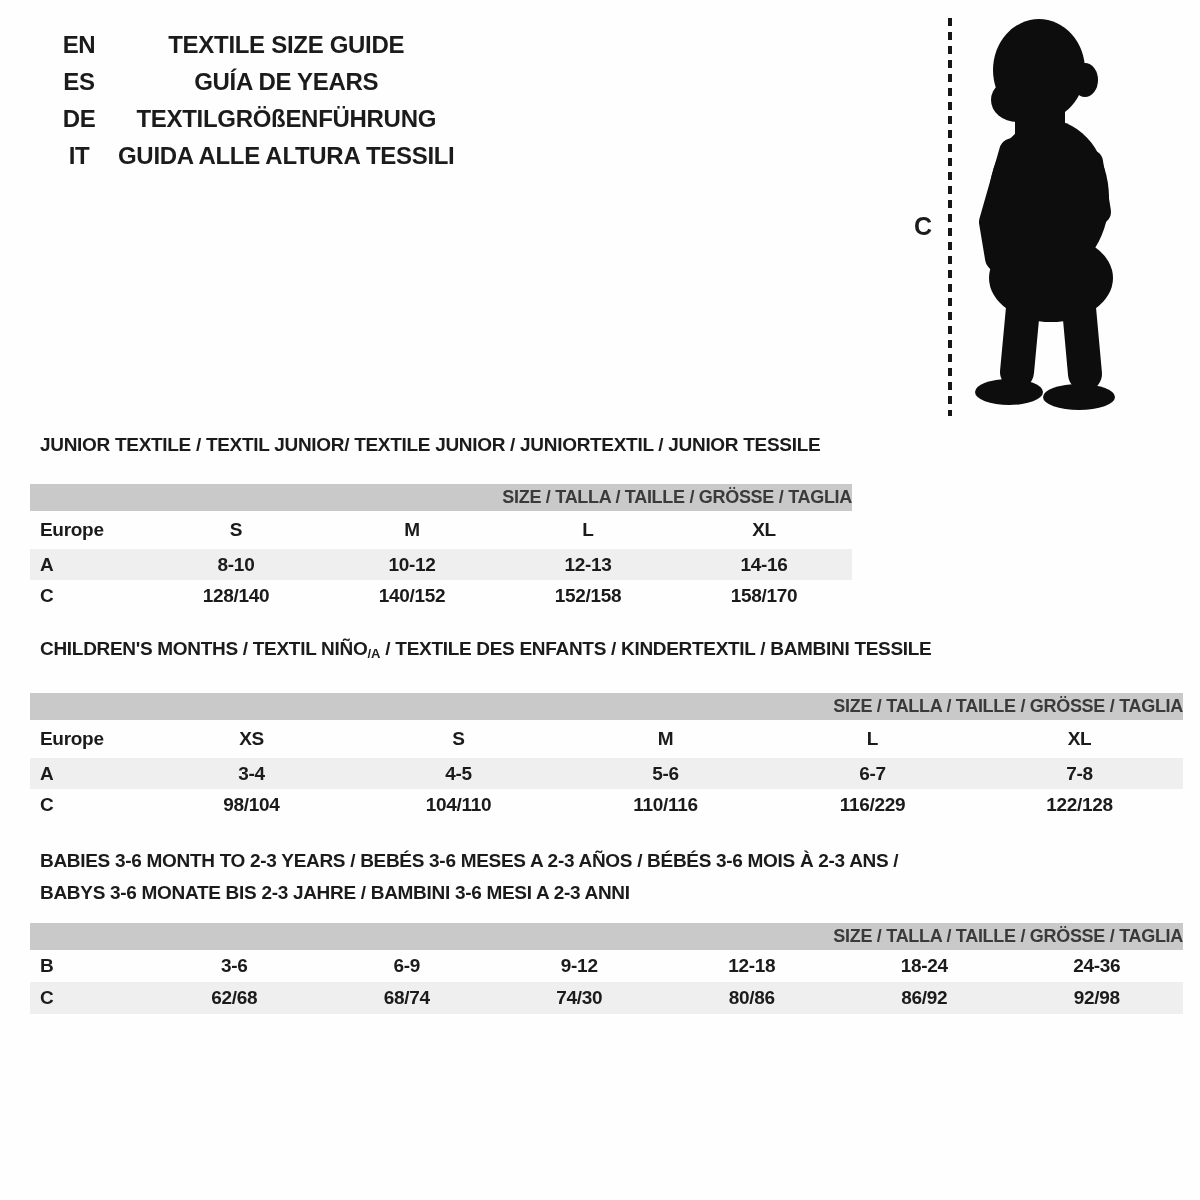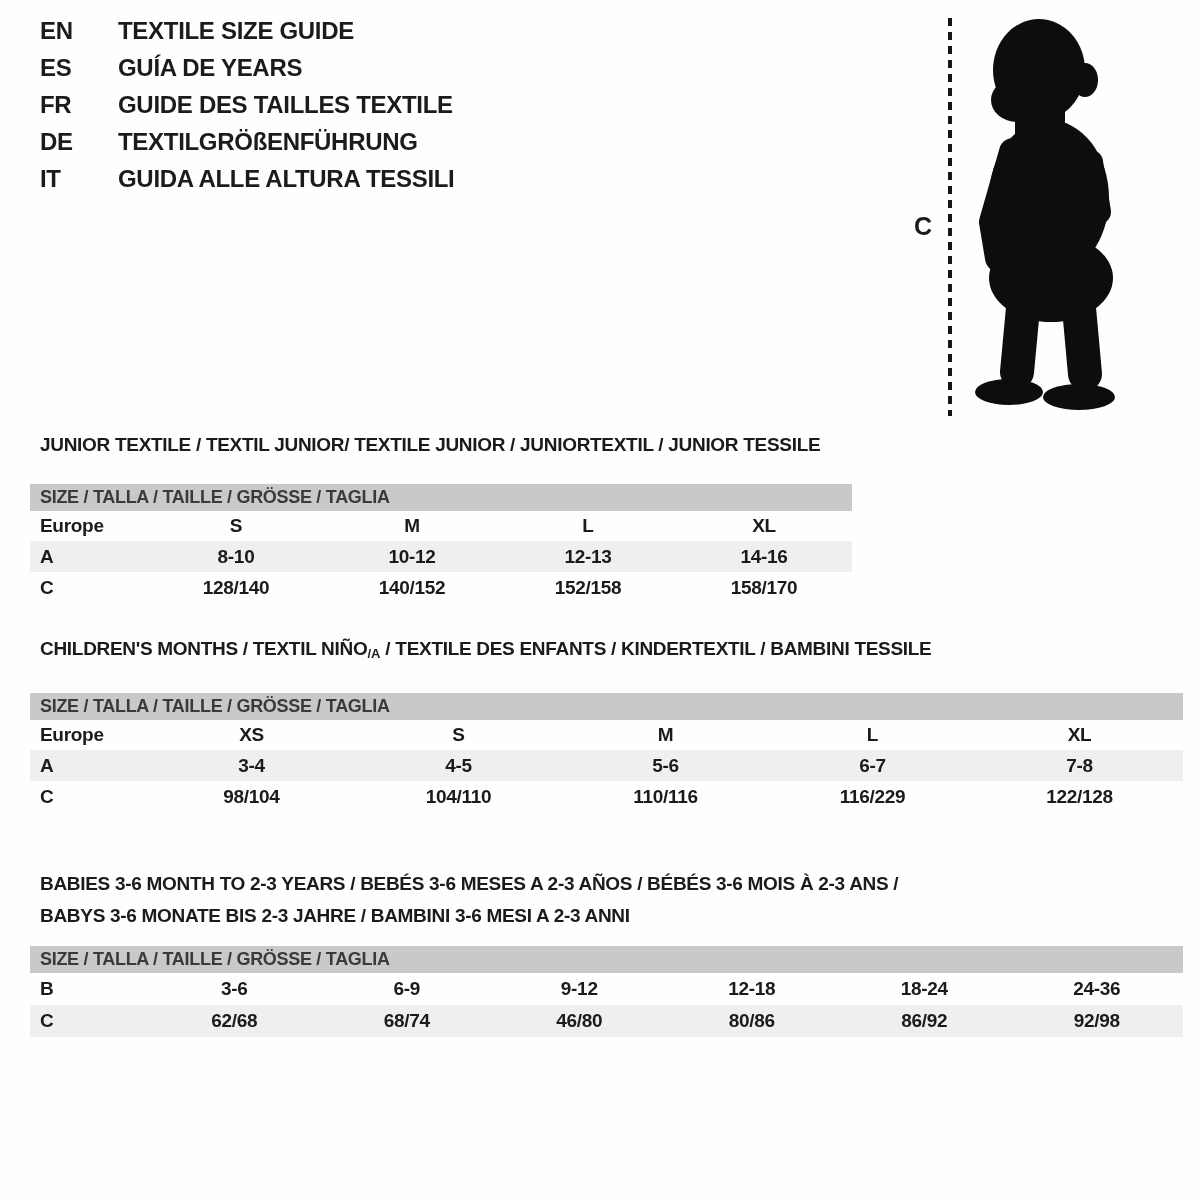--- a/index.html
+++ b/index.html
@@ -3,42 +3,42 @@
 <meta charset="utf-8">
 <style>
   html,body{margin:0;padding:0;background:#fff;}
   .page{
     position:relative;width:1200px;height:1200px;background:#fefefe;
     font-family:"Liberation Sans","DejaVu Sans",sans-serif;
     font-weight:700;color:#1b1b1b;overflow:hidden;
     letter-spacing:-0.3px;
   }
   
-  .lang-list{position:absolute;left:40px;top:12px;}
+  .lang-list{position:absolute;left:40px;top:26px;text-align:center;}
   .lang-row{display:grid;grid-template-columns:78px auto;line-height:37px;font-size:24px;}
   
   .figure{position:absolute;left:898px;top:14px;width:260px;height:406px;}
   .dash-line{
     position:absolute;left:50px;top:4px;height:398px;width:4px;
     background:repeating-linear-gradient(to bottom,#161616 0 8px,transparent 8px 14px);
   }
   .measure-label{position:absolute;left:16px;top:198px;font-size:25px;}
   .silhouette{position:absolute;left:68px;top:2px;width:172px;height:400px;}
   
   .section{position:absolute;left:30px;}
   .sec-title{margin:0 0 0 10px;font-size:19px;line-height:22px;white-space:nowrap;}
   .sec-title .title-sub{font-size:13px;vertical-align:-3px;letter-spacing:0;}
   .babies-title .t-line{font-size:19px;line-height:32px;white-space:nowrap;margin-left:10px;}
   .band{
     margin-top:28px;height:27px;line-height:27px;background:#c9c9c9;color:#3a3a3a;
-    font-size:18px;padding-left:10px;box-sizing:border-box;
+    font-size:18px;padding-left:10px;box-sizing:border-box;text-align:right;
   }
   .babies .band{margin-top:14px;}
   .trow{display:grid;align-items:center;height:31px;font-size:19px;}
-  .trow.sizes{height:30px;}
+  .trow.sizes{height:38px;}
   .junior .trow{grid-template-columns:118px repeat(4,1fr);width:822px;}
   .junior{width:822px;}
   .children{width:1153px;}
   .babies{width:1153px;}
   .children .trow{grid-template-columns:118px repeat(5,1fr);}
   .babies .trow{grid-template-columns:118px repeat(6,1fr);height:32px;}
   .trow .cell{text-align:center;}
   .trow .label{text-align:left;padding-left:10px;}
   .shade{background:#efefef;}
   
@@ -51,24 +51,20 @@
 <div class="page">
 
   <div class="lang-list">
     <div class="lang-row">
       <span>EN</span>
       <span>TEXTILE SIZE GUIDE</span>
     </div>
     <div class="lang-row">
       <span>ES</span>
       <span>GUÍA DE YEARS</span>
-    </div>
-    <div class="lang-row">
-      <span>FR</span>
-      <span>GUIDE DES TAILLES TEXTILE</span>
     </div>
     <div class="lang-row">
       <span>DE</span>
       <span>TEXTILGRÖßENFÜHRUNG</span>
     </div>
     <div class="lang-row">
       <span>IT</span>
       <span>GUIDA ALLE ALTURA TESSILI</span>
     </div>
   </div>
@@ -142,40 +138,40 @@
     <div class="trow">
       <span class="cell label">C</span>
       <span class="cell">98/104</span>
       <span class="cell">104/110</span>
       <span class="cell">110/116</span>
       <span class="cell">116/229</span>
       <span class="cell">122/128</span>
     </div>
   </div>
 
-  <div class="section babies" style="top:868px">
+  <div class="section babies" style="top:845px">
     <div class="babies-title">
       <div class="t-line">BABIES 3-6 MONTH TO 2-3 YEARS / BEBÉS 3-6 MESES A 2-3 AÑOS / BÉBÉS 3-6 MOIS À 2-3 ANS /</div>
       <div class="t-line">BABYS 3-6 MONATE BIS 2-3 JAHRE / BAMBINI 3-6 MESI A 2-3 ANNI</div>
     </div>
     <div class="band">SIZE / TALLA / TAILLE / GRÖSSE / TAGLIA</div>
     <div class="trow">
       <span class="cell label">B</span>
       <span class="cell">3-6</span>
       <span class="cell">6-9</span>
       <span class="cell">9-12</span>
       <span class="cell">12-18</span>
       <span class="cell">18-24</span>
       <span class="cell">24-36</span>
     </div>
     <div class="trow shade">
       <span class="cell label">C</span>
       <span class="cell">62/68</span>
       <span class="cell">68/74</span>
-      <span class="cell">46/80</span>
+      <span class="cell">74/30</span>
       <span class="cell">80/86</span>
       <span class="cell">86/92</span>
       <span class="cell">92/98</span>
     </div>
   </div>
 
 
 </div>
 
 </body></html>

